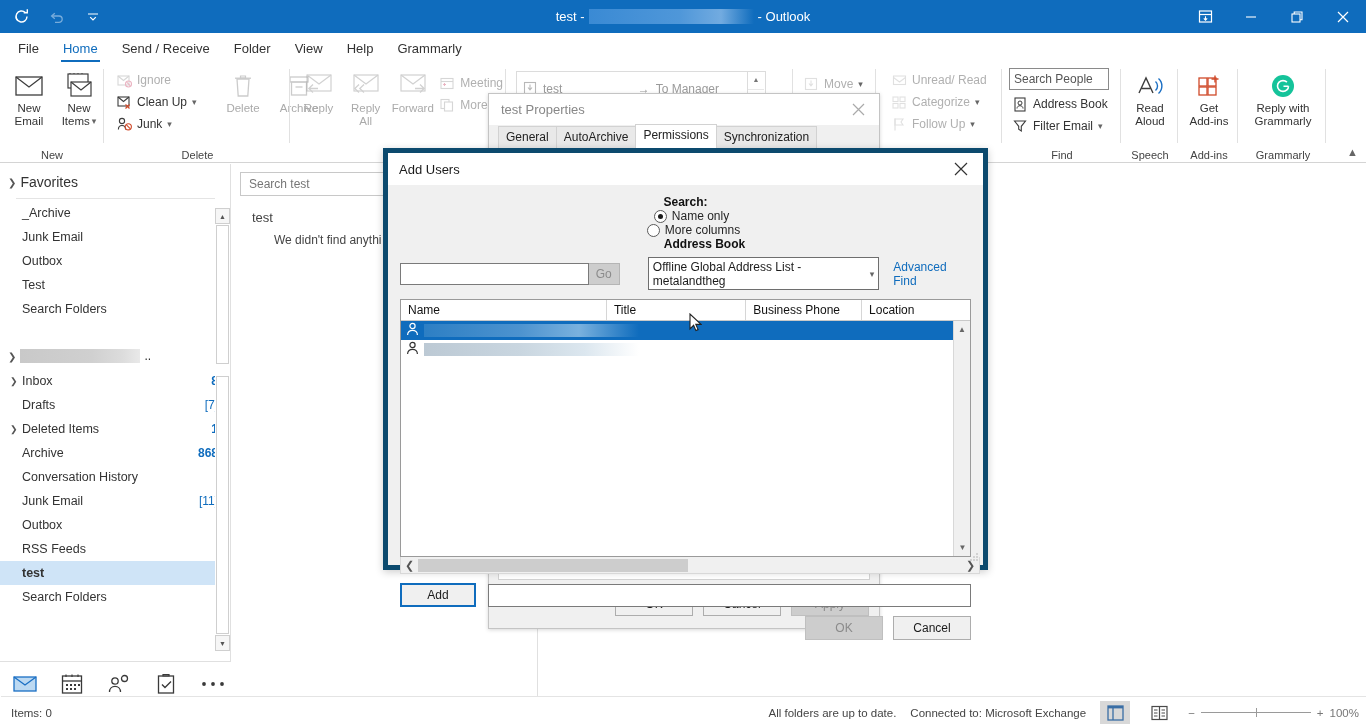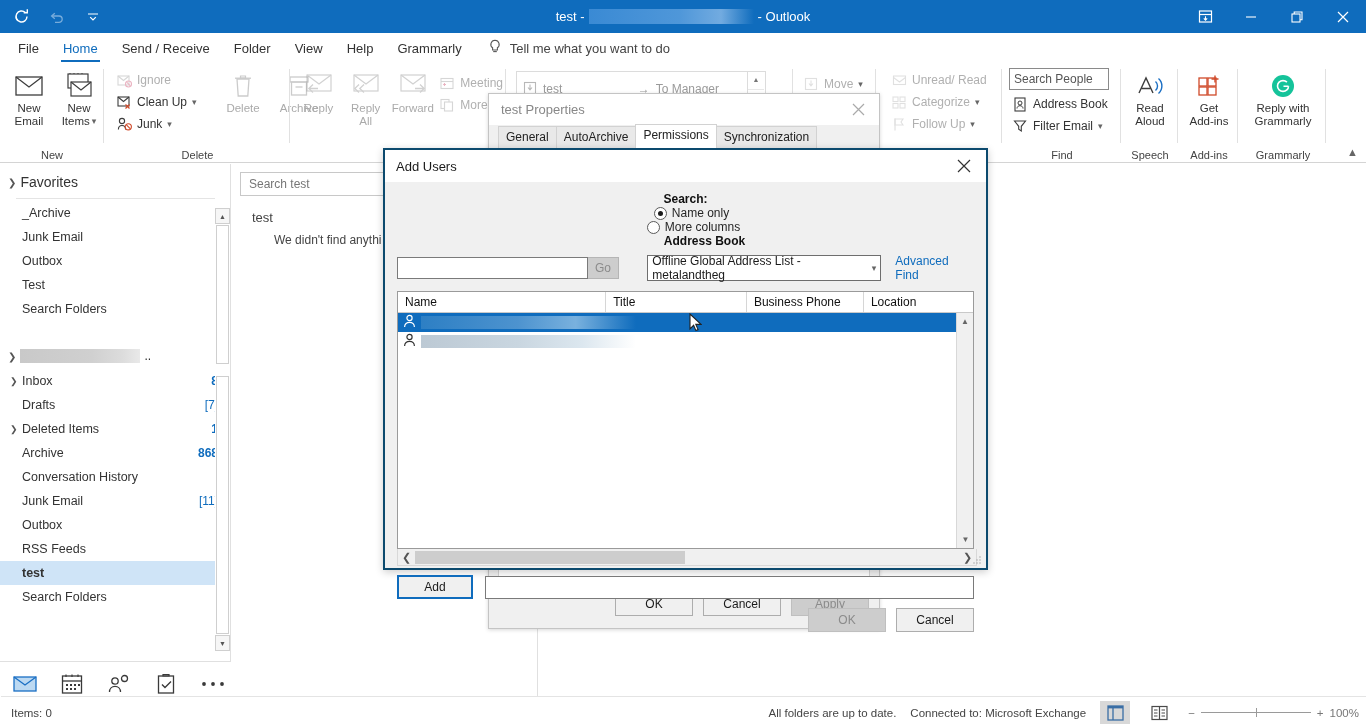--- a/index.html
+++ b/index.html
@@ -144,34 +144,34 @@
     font-size: 12px; color: #222; padding: 3px 7px 4px; border: 1px solid #d2d2d2;
     border-bottom: none; background: #e9e9e9; margin-right: -1px;
   }
   .ptab.active { background: #fff; padding-bottom: 6px; position: relative; z-index: 2; }
   .propbody { position: absolute; left: 9px; right: 9px; top: 55px; bottom: 48px; background: #fff; border: 1px solid #d2d2d2; }
   .propfoot { position: absolute; right: 10px; bottom: 12px; display: flex; gap: 10px; }
 
   
   .adddlg {
     position: absolute; left: 383px; top: 148px; width: 605px; height: 422px;
-    background: #f0f0f0; border: 2px solid #0c4a6e; box-shadow: 0 2px 8px rgba(0,0,0,.20);
+    background: #f0f0f0; border: 5px solid #0c4a6e; box-shadow: 0 2px 8px rgba(0,0,0,.20);
   }
   .adddlg-title { height: 32px; background: #fff; display: flex; align-items: center; padding-left: 11px; font-size: 13px; color: #1b1b1b; }
   .adddlg-close { margin-left: auto; width: 44px; height: 32px; display: flex; align-items: center; justify-content: center; color: #333; }
   .adddlg-body { position: absolute; left: 0; top: 32px; right: 0; bottom: 0; padding: 10px 12px 0; }
   .srow { display: flex; align-items: center; gap: 0; margin-bottom: 6px; font-size: 12px; flex-direction: column; }
   .lbl-bold { font-weight: bold; color: #111; }
   .radio { display: flex; align-items: center; gap: 5px; margin-left: 12px; }
   .rdot { width: 13px; height: 13px; border: 1px solid #5a5a5a; border-radius: 50%; background: #fff; position: relative; }
   .rdot.on::after { content: ""; position: absolute; left: 3px; top: 3px; width: 5px; height: 5px; border-radius: 50%; background: #1b1b1b; }
   .srow2 { display: flex; align-items: center; margin-bottom: 9px; }
   .txtinput { height: 22px; border: 1px solid #7a7a7a; background: #fff; font-size: 12px; padding: 0 4px; }
   .gobtn { width: 32px; height: 22px; background: #cdcdcd; border: 1px solid #b5b5b5; border-left: none; font-size: 12px; color: #8b8b8b; display: flex; align-items: center; justify-content: center; }
-  .combo { height: 26px; border: 1px solid #6e6e6e; background: #fff; font-size: 12px; display: flex; align-items: center; padding: 0 4px; }
+  .combo { height: 33px; border: 1px solid #6e6e6e; background: #fff; font-size: 12px; display: flex; align-items: center; padding: 0 4px; }
   .combo .cv { flex: 1; color: #1b1b1b; }
   .link { color: #0f6cbd; font-size: 12px; margin-left: 14px; }
   .lvwrap { border: 1px solid #9a9a9a; background: #fff; position: relative; }
   .lvhead { display: flex; height: 21px; border-bottom: 1px solid #c9c9c9; background: #fff; font-size: 12px; }
   .lvhead div { padding: 3px 0 0 7px; border-right: 1px solid #d6d6d6; color: #111; }
   .lvrow { height: 19px; display: flex; align-items: center; gap: 5px; padding-left: 5px; }
   .lvrow.sel { background: #0f6cbd; }
   .name-redact-a {
     display:inline-block; height: 13px; width: 215px;
     background: linear-gradient(90deg,#2d7fc4 0%,#4d93cf 45%,#79b1de 72%,#0f6cbd 100%);
@@ -267,29 +267,20 @@
   </div>
 
   <div class="tabbar">
     <div class="tab">File</div>
     <div class="tab active">Home</div>
     <div class="tab">Send / Receive</div>
     <div class="tab">Folder</div>
     <div class="tab">View</div>
     <div class="tab">Help</div>
     <div class="tab">Grammarly</div>
-    <div class="tellme">
-      <span>
-        <svg width="14" height="16" viewBox="0 0 14 16">
-            <path d="M7 1.2a4.2 4.2 0 0 0-2.4 7.6V11h4.8V8.8A4.2 4.2 0 0 0 7 1.2z" fill="none" stroke="#555" stroke-width="1.1"></path>
-            <path d="M5.2 12.6h3.6" stroke="#555" stroke-width="1.1"></path>
-          </svg>
-      </span>
-      <span>Tell me what you want to do</span>
-    </div>
   </div>
 
   <div class="ribbon">
 
     <div class="rgroup" style="left:0; width:104px;">
       <div style="display:flex; padding-left:4px;">
         <div class="bigbtn">
           <span class="ic">
             <svg width="30" height="24" viewBox="0 0 30 24">
                 <rect x="2" y="3" width="26" height="18" fill="none" stroke="#3d3d3d" stroke-width="1.3"></rect>

